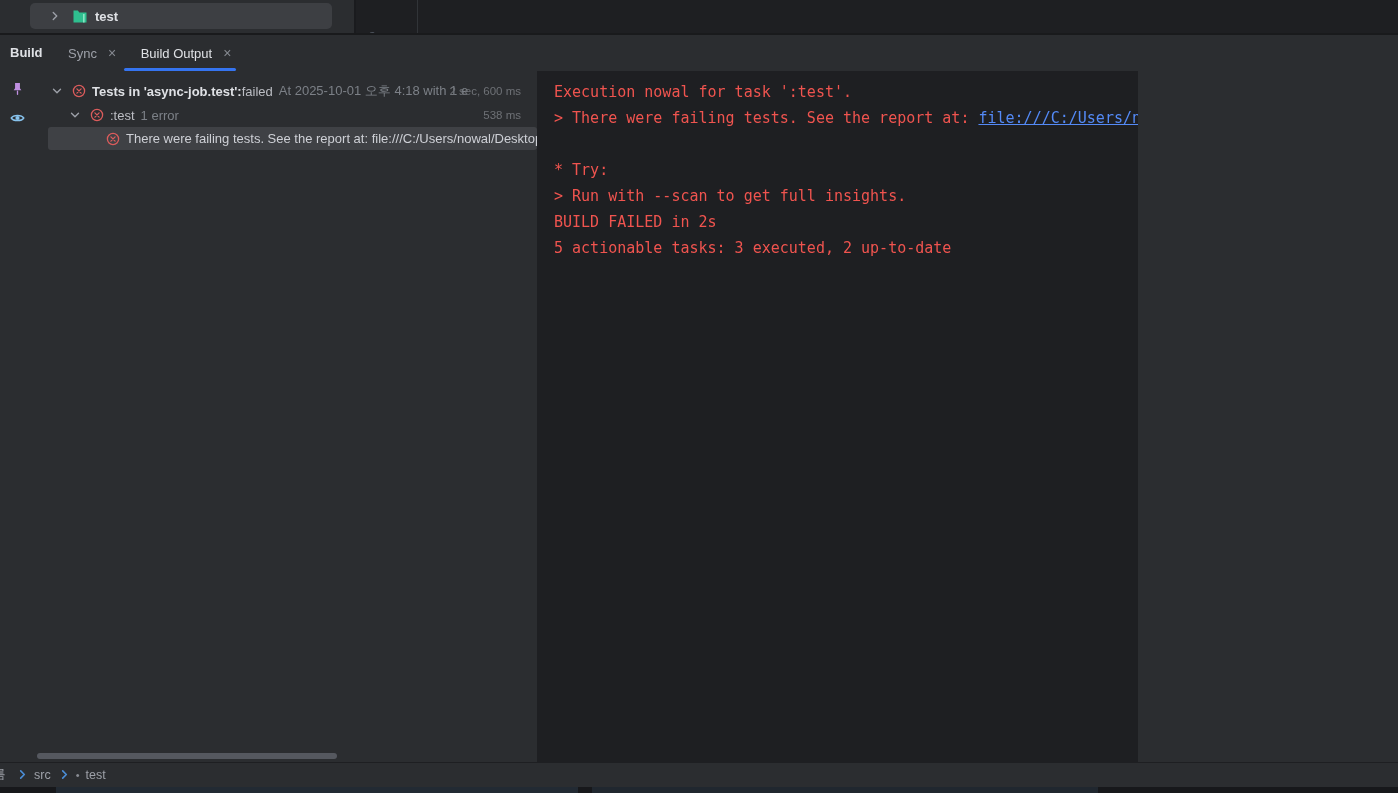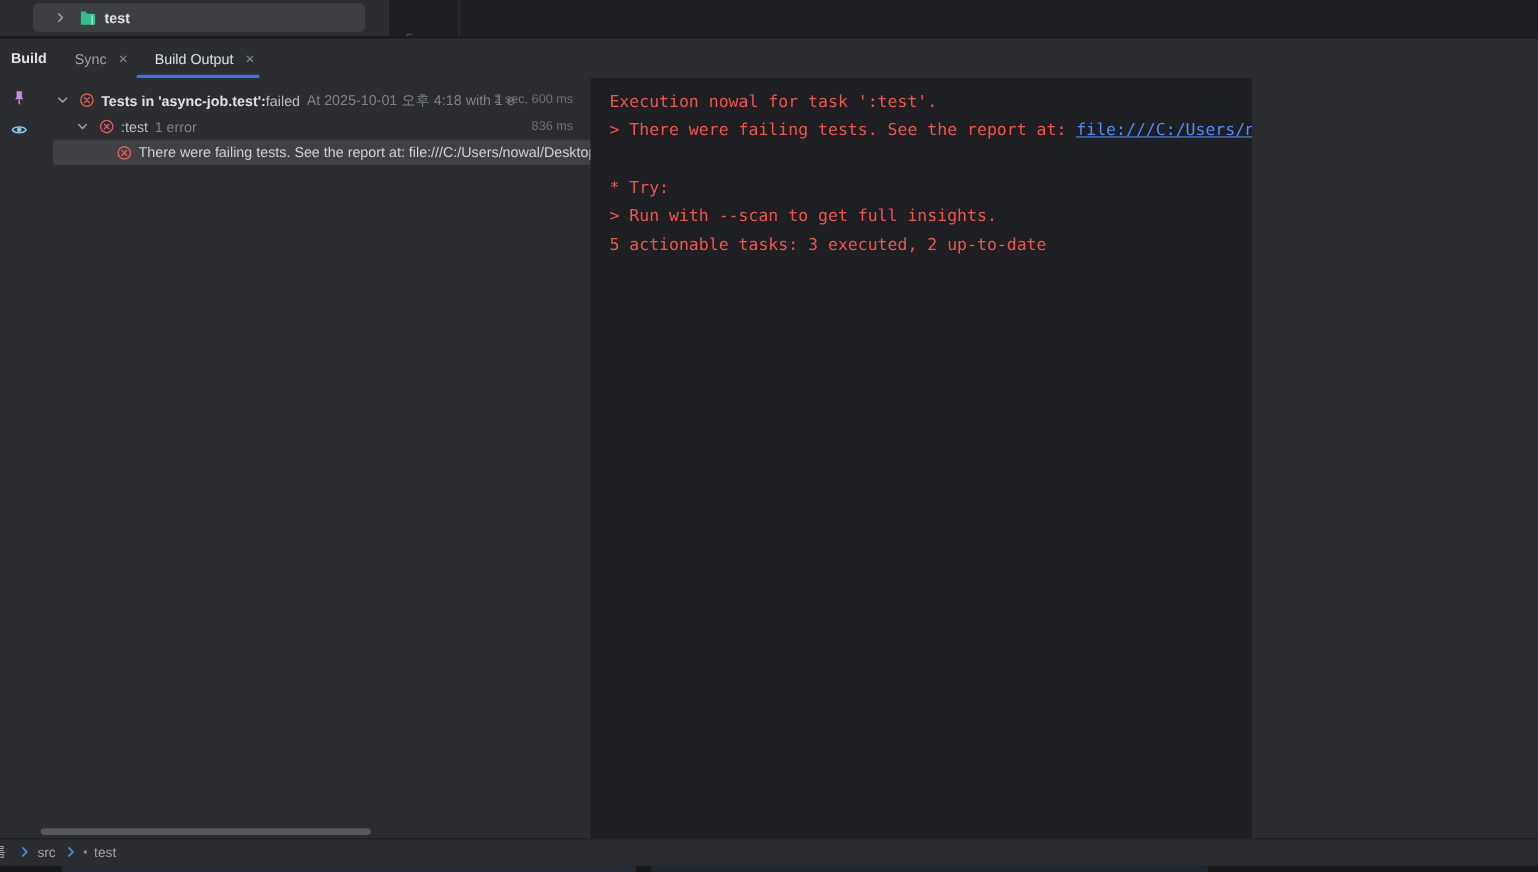--- a/index.html
+++ b/index.html
@@ -201,21 +201,21 @@
               </svg>
           </span>
           <span class="t-err">
             <svg width="14" height="14" viewBox="0 0 14 14">
                 <circle cx="7" cy="7" r="5.6" fill="none" stroke="#db5c5c" stroke-width="1.3"></circle>
                 <path d="M4.9 4.9l4.2 4.2M9.1 4.9L4.9 9.1" stroke="#db5c5c" stroke-width="1.3" stroke-linecap="round"></path>
               </svg>
           </span>
           <span class="t-norm">:test</span>
           <span class="t-meta">1 error</span>
-          <span class="t-dur">836 ms</span>
+          <span class="t-dur">538 ms</span>
         </div>
 
         <div class="trow trow3">
           <span class="t-err">
             <svg width="14" height="14" viewBox="0 0 14 14">
                 <circle cx="7" cy="7" r="5.6" fill="none" stroke="#db5c5c" stroke-width="1.3"></circle>
                 <path d="M4.9 4.9l4.2 4.2M9.1 4.9L4.9 9.1" stroke="#db5c5c" stroke-width="1.3" stroke-linecap="round"></path>
               </svg>
           </span>
           <span class="t-norm">There were failing tests. See the report at: file:///C:/Users/nowal/Desktop/%E</span>
@@ -223,20 +223,21 @@
 
         <div class="hscroll"></div>
       </div>
 
       <div class="console">
         <div class="cline">Execution nowal for task ':test'.</div>
         <div class="cline"><span>&gt; There were failing tests. See the report at: </span><span class="clink">file:///C:/Users/nowal/Desktop/%ED%95%9C%EA%B8%</span></div>
         <div class="cline"></div>
         <div class="cline">* Try:</div>
         <div class="cline">&gt; Run with --scan to get full insights.</div>
+        <div class="cline">BUILD FAILED in 2s</div>
         <div class="cline">5 actionable tasks: 3 executed, 2 up-to-date</div>
       </div>
 
     </div>
   </div>
 
   <div class="navbar">
     <span class="nb-clip"><span>름</span></span>
     <span class="nb-chev">
       <svg width="9" height="11" viewBox="0 0 10 12">

